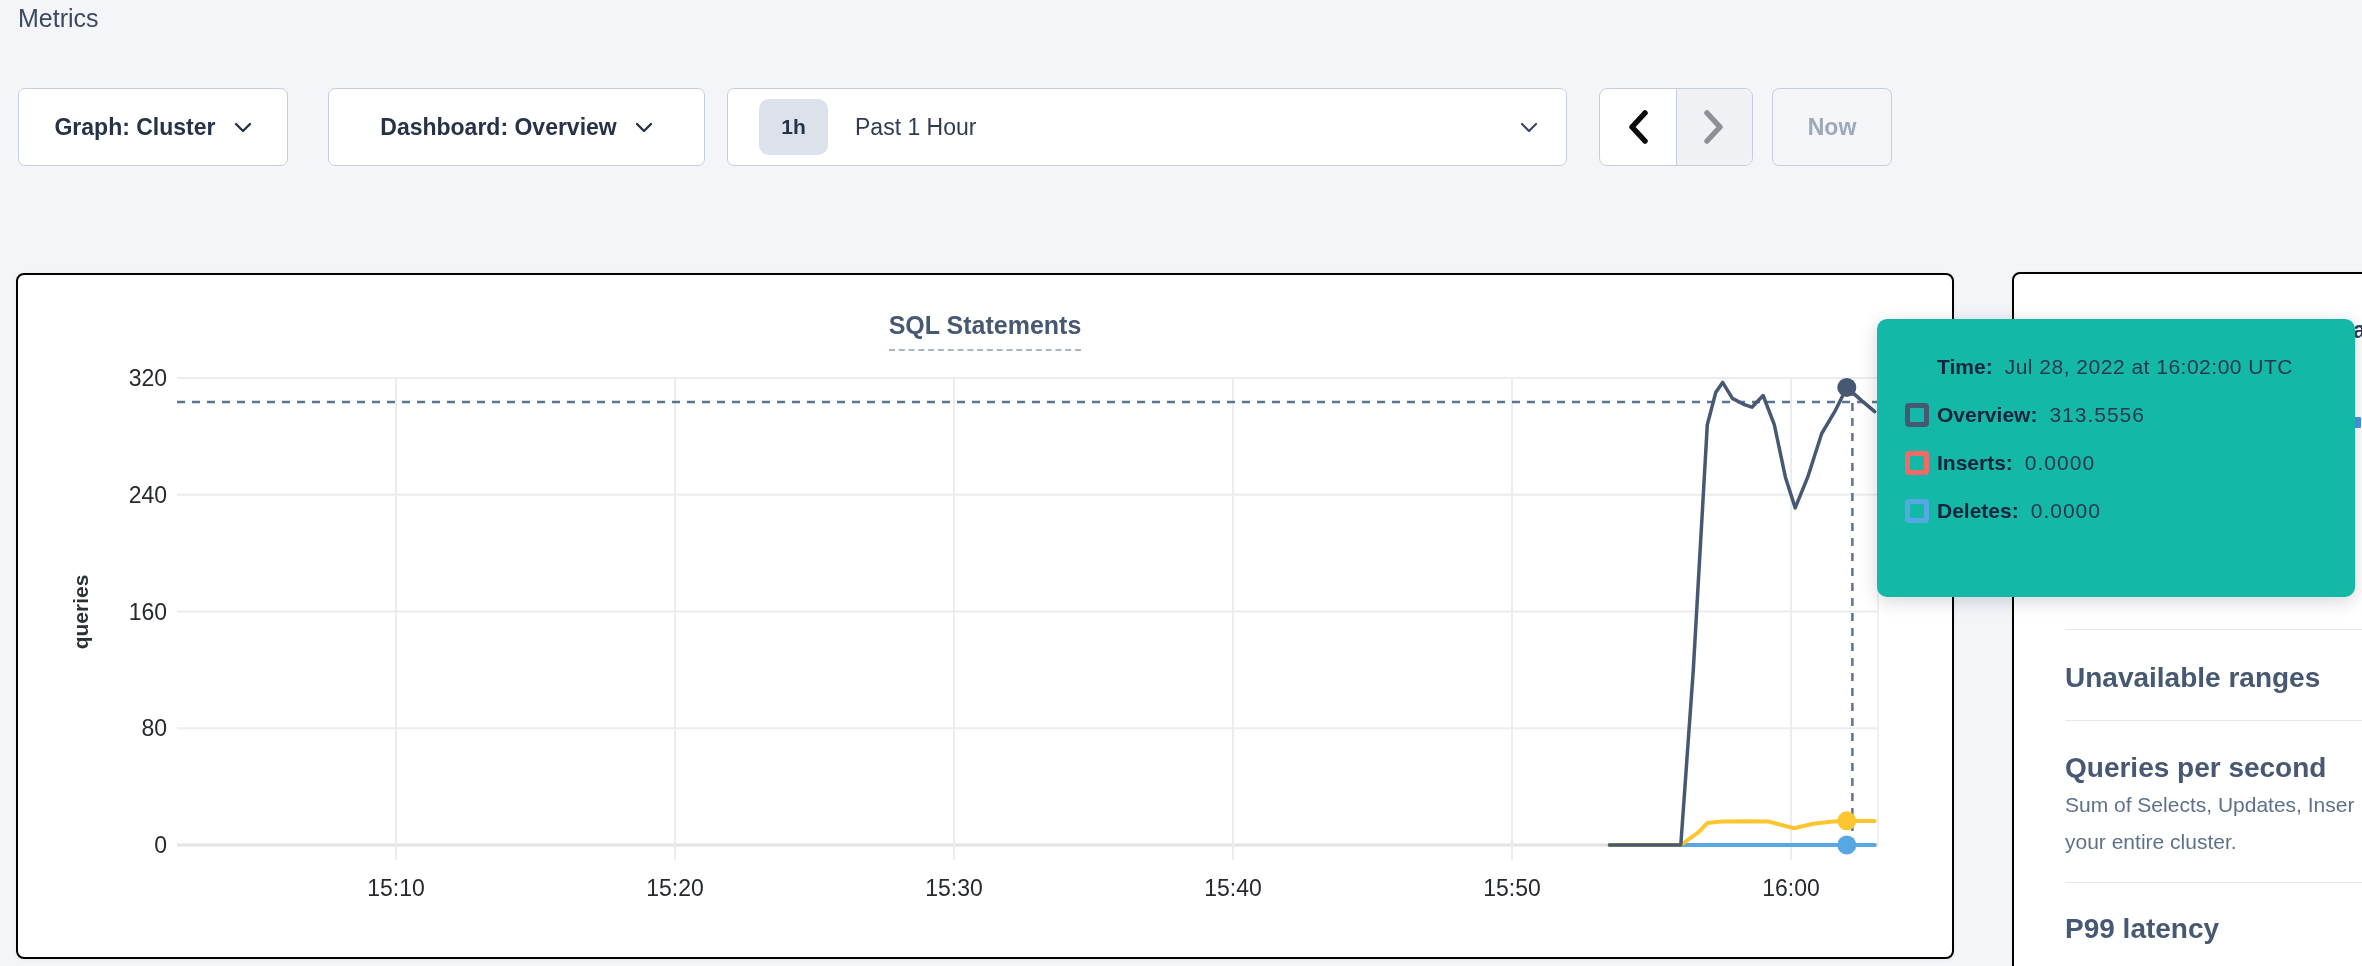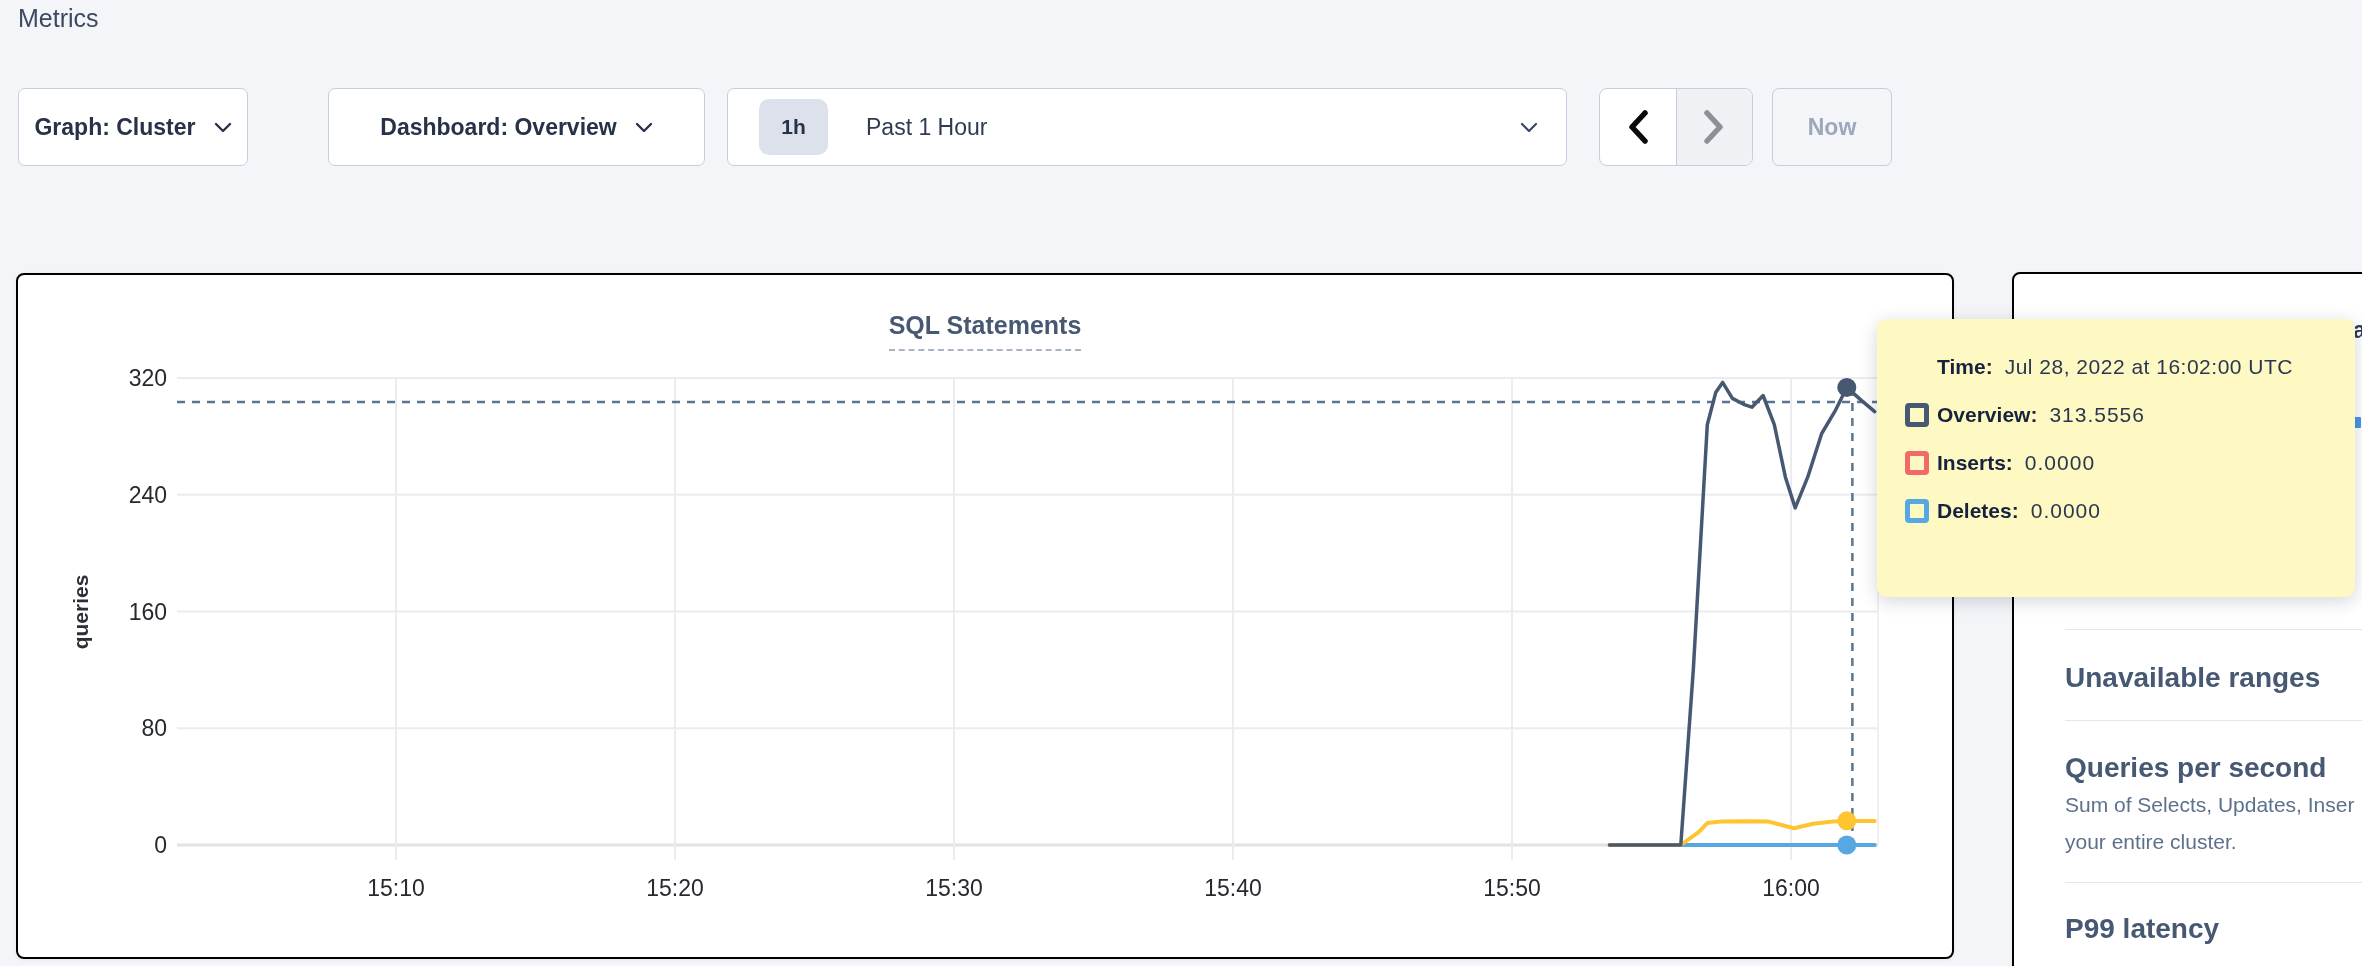--- a/index.html
+++ b/index.html
@@ -6,45 +6,45 @@
   body{font-family:"Liberation Sans","DejaVu Sans",sans-serif;background:#eef0f5;}
   .viewport{position:relative;width:2362px;height:966px;background:#f4f5f9;overflow:hidden;}
 
   .page-title{position:absolute;left:18px;top:4px;font-size:25px;font-weight:500;color:#3c4962;}
 
   
   .btn{position:absolute;top:88px;height:78px;box-sizing:border-box;background:#fff;
        border:1px solid #c6cdde;border-radius:7px;display:flex;align-items:center;justify-content:center;
        font-size:23px;font-weight:700;color:#263248;cursor:pointer;}
   .btn .chev{margin-left:18px;display:flex;align-items:center;}
-  .graph-btn{left:18px;width:230px;}
+  .graph-btn{left:18px;width:270px;}
   .dash-btn{left:328px;width:377px;}
   .time-btn{left:727px;width:840px;justify-content:flex-start;font-weight:400;}
   .time-badge{margin-left:31px;background:#dde1ec;border-radius:10px;height:56px;min-width:69px;
        display:flex;align-items:center;justify-content:center;font-size:21px;font-weight:700;color:#263248;}
-  .time-label{margin-left:38px;font-size:23px;color:#303a52;text-align:center;}
+  .time-label{margin-left:27px;font-size:23px;color:#303a52;text-align:center;}
   .time-chev{position:absolute;right:28px;top:0;height:100%;display:flex;align-items:center;}
   .stepper{position:absolute;left:1599px;top:88px;width:154px;height:78px;box-sizing:border-box;
        border:1px solid #c6cdde;border-radius:8px;display:flex;overflow:hidden;background:#fff;}
   .stepper .half{flex:1;display:flex;align-items:center;justify-content:center;cursor:pointer;}
   .stepper .half.next{background:#f0f1f4;border-left:1px solid #c6cdde;}
   .now-btn{left:1772px;width:120px;background:#f4f5f9;color:#9da7ba;font-weight:700;cursor:default;}
 
   
   .card{position:absolute;background:#fff;border:2px solid #000000;border-radius:8px;
         box-shadow:0 1px 4px rgba(60,70,100,.07);}
   .chart-card{left:16px;top:273px;width:1934px;height:682px;}
   .right-card{left:2012px;top:272px;width:400px;height:694px;border-radius:8px 0 0 0;}
 
   .chart-title-wrap{position:absolute;left:0;right:0;top:36px;display:flex;justify-content:center;}
   .chart-title{font-size:25px;font-weight:700;color:#475872;border-bottom:2px dashed #a9b5c6;
         padding-bottom:9px;cursor:help;}
 
   
-  .tooltip{position:absolute;left:1877px;top:319px;width:478px;height:278px;background:#fef9c3;
+  .tooltip{position:absolute;left:1877px;top:319px;width:478px;height:278px;background:#14b8a6;
         border-radius:10px;box-shadow:0 4px 18px rgba(20,30,60,.18);z-index:30;padding-top:24px;box-sizing:border-box;}
   .tip-row{display:flex;align-items:center;height:48px;padding-left:28px;font-size:21px;color:#2a3752;}
   .tip-row.time{padding-left:60px;}
   .tip-sq{width:24px;height:24px;box-sizing:border-box;border:5px solid #000;border-radius:4px;margin-right:8px;flex:none;}
   .tip-label{font-weight:700;color:#16233f;}
   .tip-val{margin-left:12px;letter-spacing:1px;}
 
   
   .sum-div{position:absolute;left:51px;right:-10px;height:1px;background:#e6e6ea;}
   .sum-h{position:absolute;left:51px;font-size:28px;font-weight:700;color:#475872;white-space:nowrap;}

